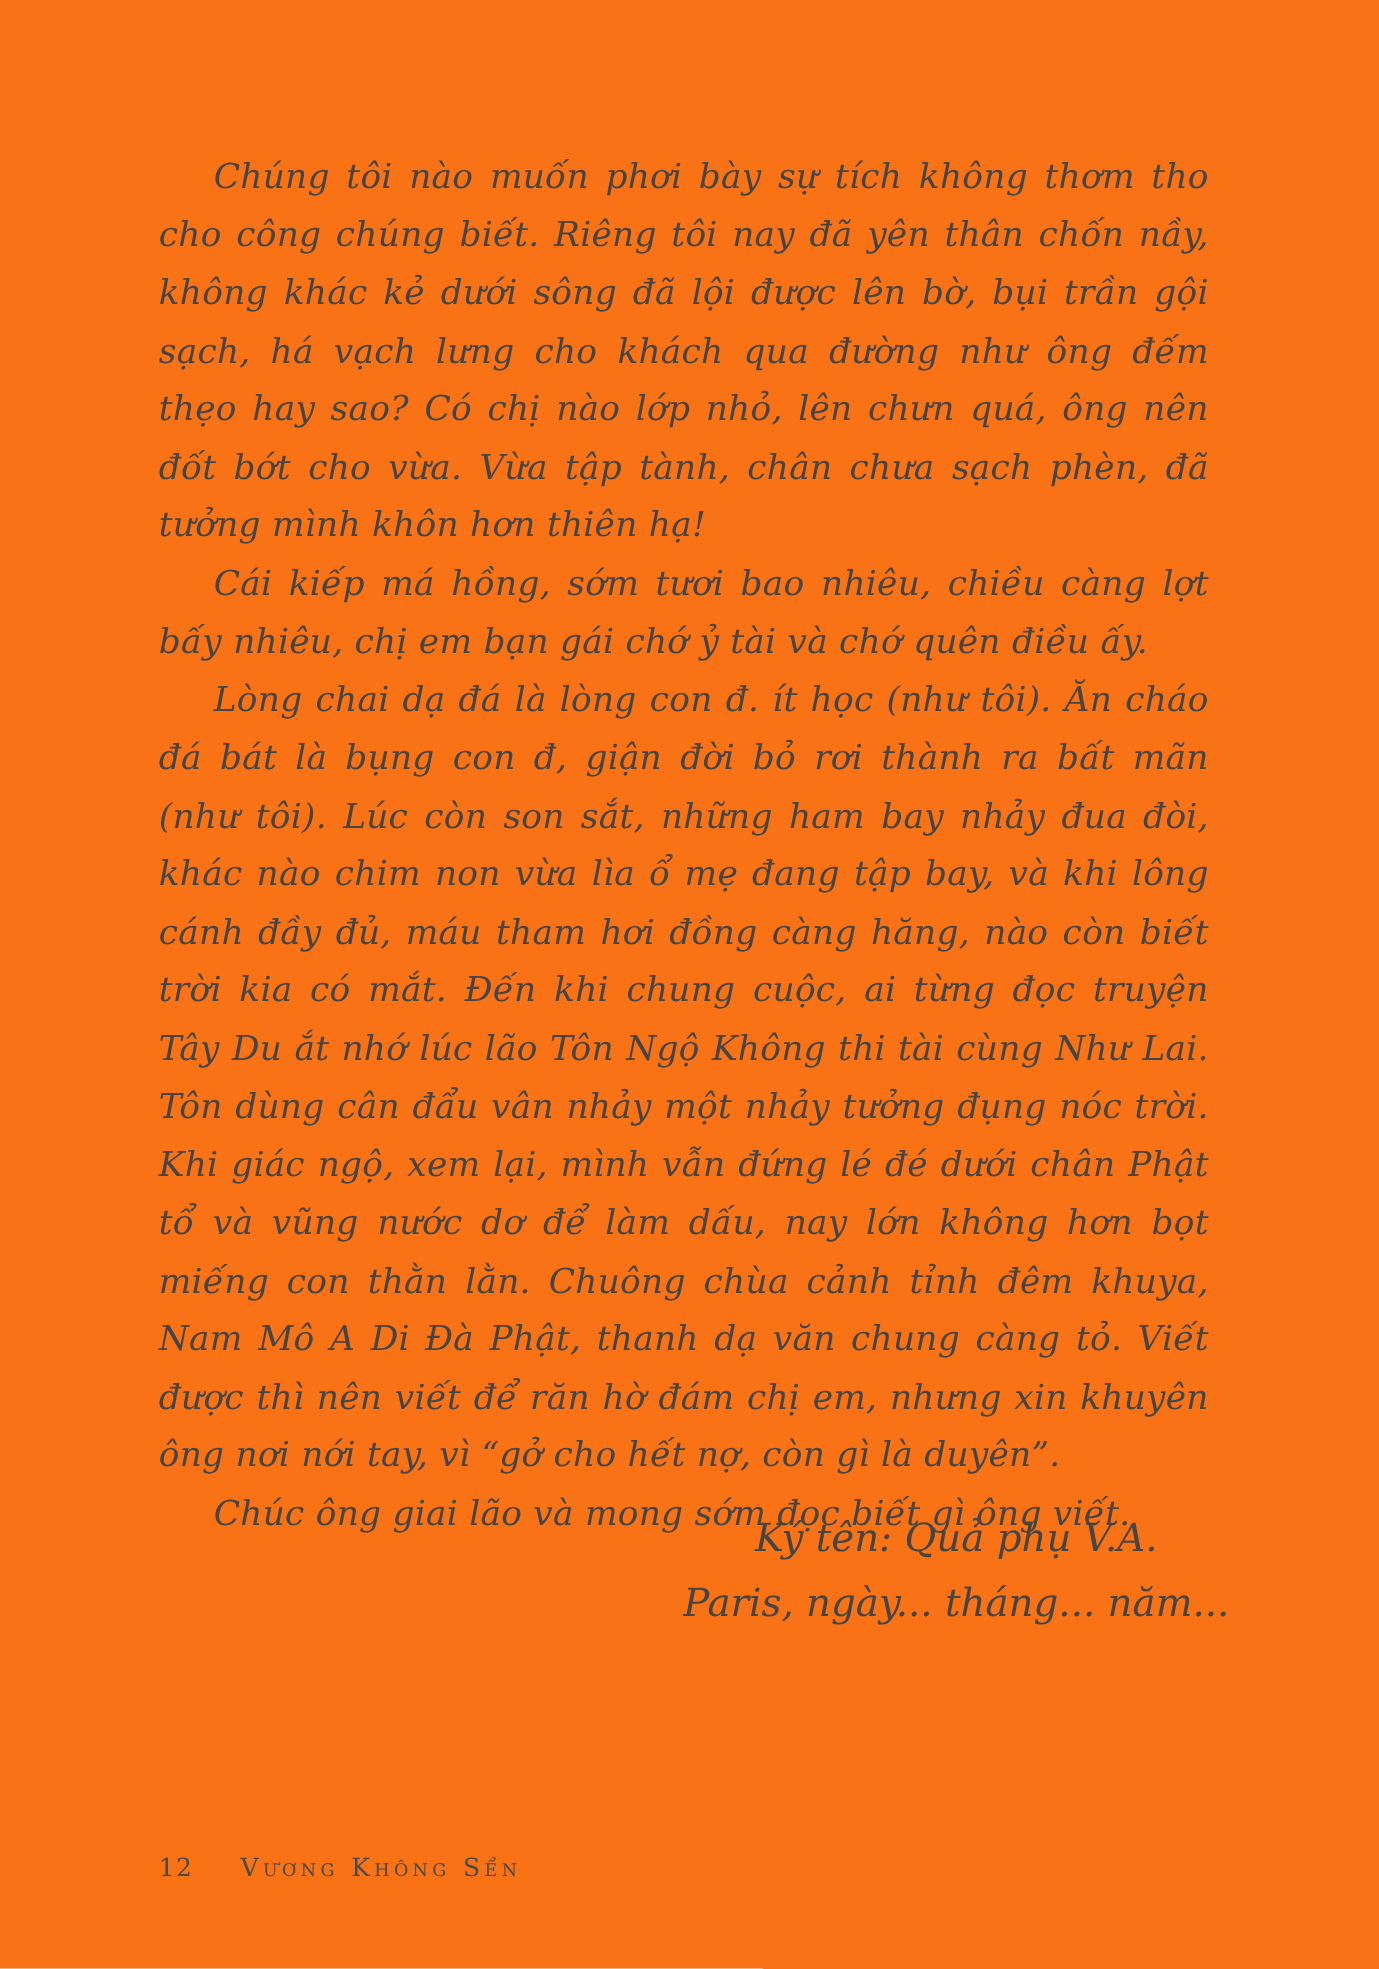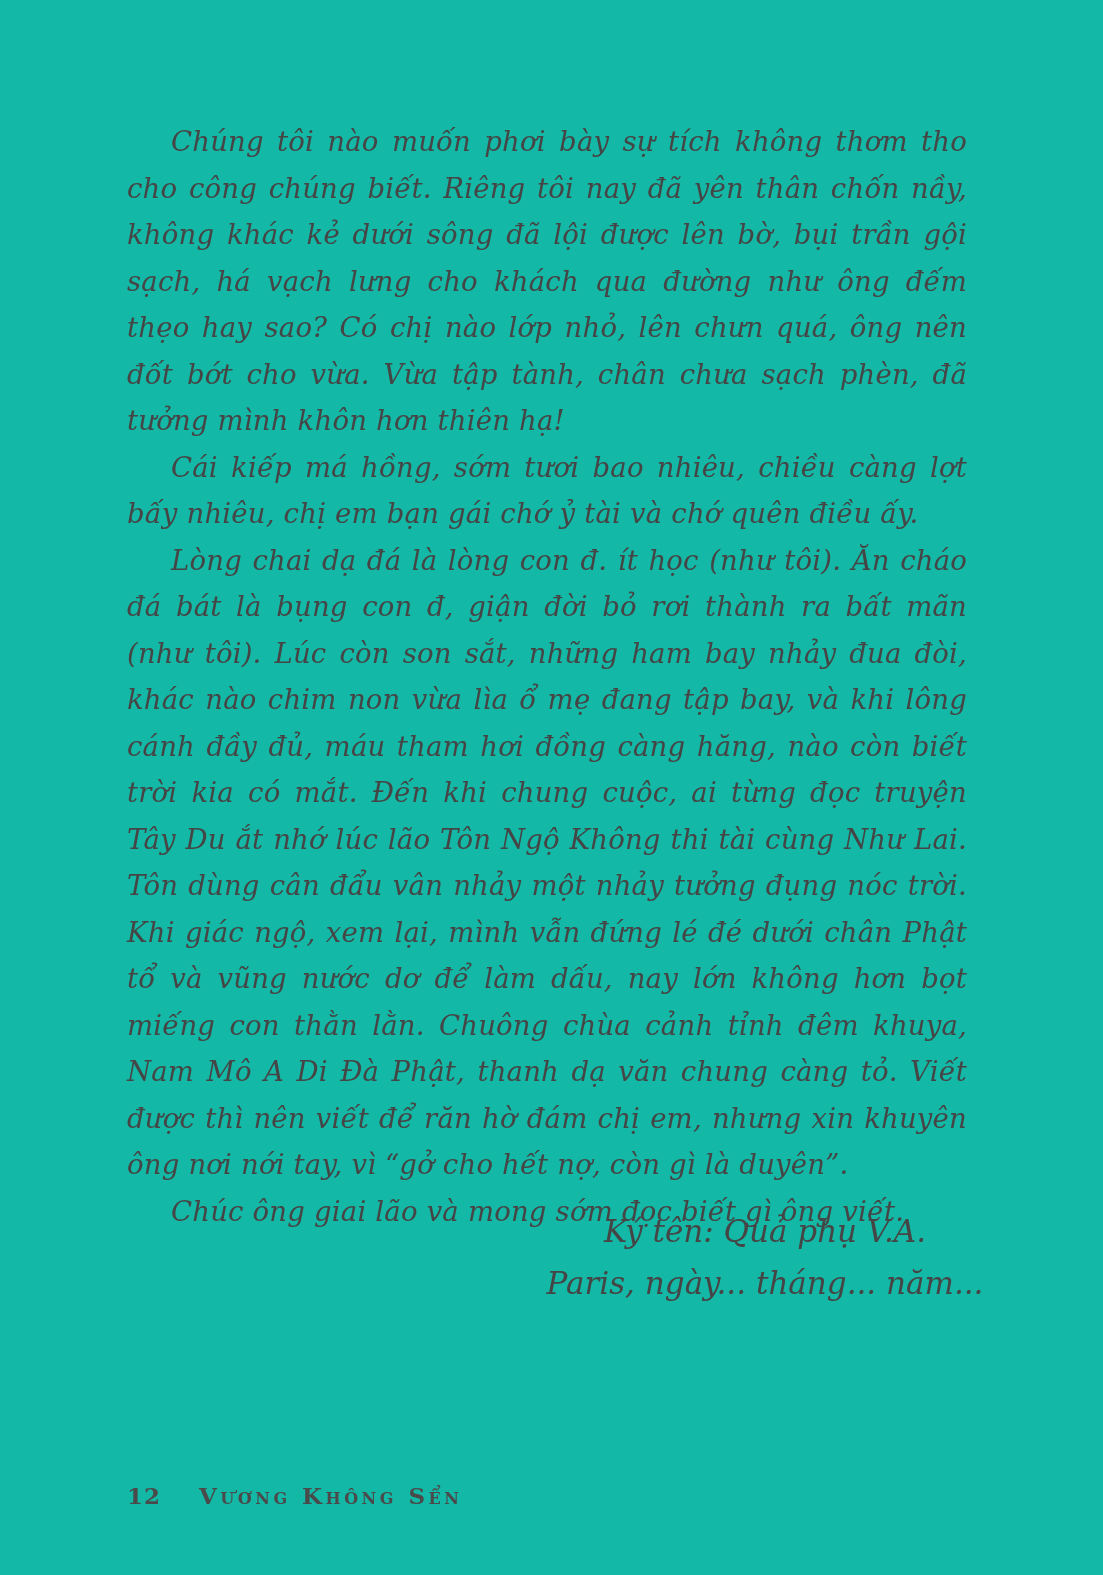--- a/index.html
+++ b/index.html
@@ -4,21 +4,21 @@
 <style>
   html, body {
     margin: 0;
     padding: 0;
     background: #ffffff;
   }
   .page {
     position: relative;
     width: 1103px;
     height: 1575px;
-    background: #14b8a6;
+    background: #f97316;
     box-sizing: border-box;
     font-family: "DejaVu Serif", "Liberation Serif", serif;
     color: #454545;
     overflow: hidden;
   }
   .body-text {
     position: absolute;
     top: 118px;
     left: 127px;
     right: 136px;
@@ -47,23 +47,22 @@
     margin: 0;
   }
   .footer {
     position: absolute;
     left: 127px;
     top: 1482px;
     right: 136px;
     display: flex;
     align-items: baseline;
     font-style: normal;
-    font-size: 23px;
+    font-size: 20px;
     color: #4a4a4a;
-    font-weight: bold;
   }
   .footer .page-number {
     margin-right: 38px;
     letter-spacing: 1px;
   }
   .footer .author {
     letter-spacing: 3.5px;
     font-variant: small-caps;
   }
 </style>

